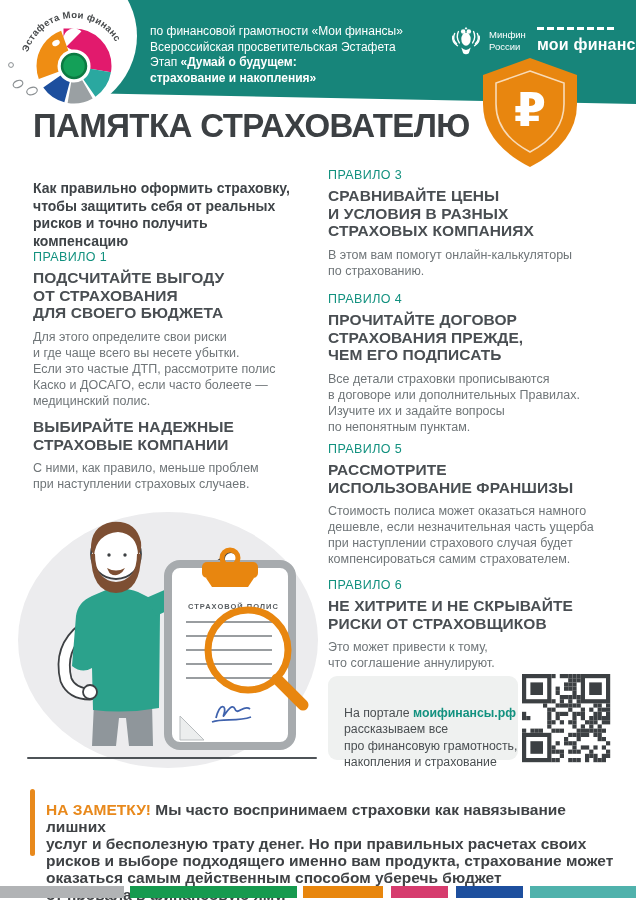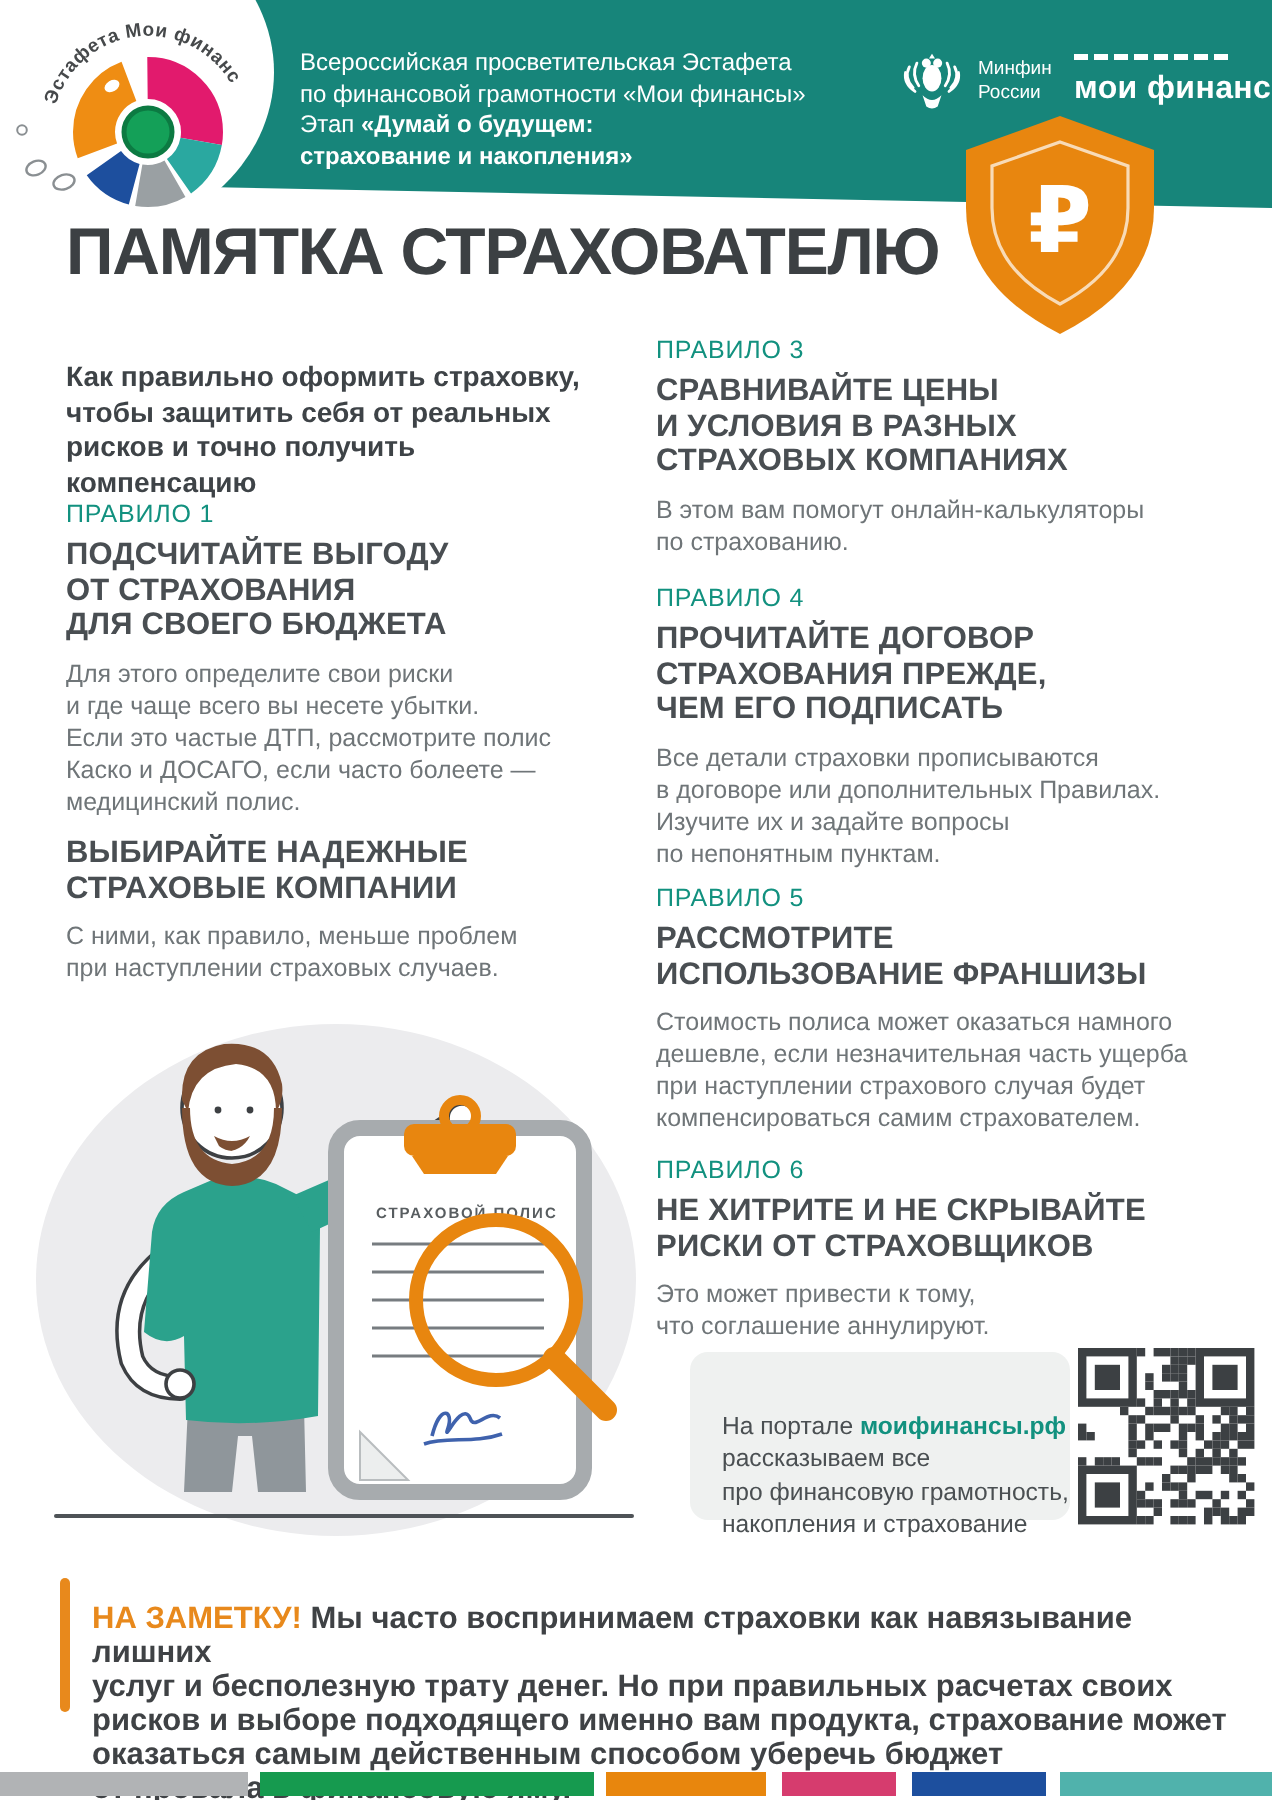--- a/index.html
+++ b/index.html
@@ -36,21 +36,21 @@
   .rule-heading{font-size:15.5px;font-weight:700;color:#494e52;line-height:17.5px;
                 letter-spacing:.1px;white-space:pre-line;margin:0 0 7px;}
   .rule-body{font-size:12.5px;color:#6f7578;line-height:16px;white-space:pre-line;margin:0;}
 
   
   .r1{top:86px;} .r2{top:254px;}
   
   .r3{top:4px;} .r4{top:128px;} .r5{top:278px;} .r6{top:414px;}
 
   
-  .qr-wrap{position:absolute;left:17px;top:512px;width:292px;height:90px;}
+  .qr-wrap{position:absolute;left:0;top:512px;width:292px;height:90px;}
   .qr-box{position:absolute;left:0;top:0;width:190px;height:84px;background:#eff1f0;border-radius:9px;
           padding:12px 0 0 16px;box-sizing:border-box;font-size:12.3px;line-height:16.5px;
           color:#4a4f52;white-space:pre-line;}
   .qr-link{color:#12917f;font-weight:700;}
   .qr-code{position:absolute;left:194px;top:-2px;}
 
   
   .illo{position:absolute;left:18px;top:508px;}
 
   
@@ -89,22 +89,22 @@
     <ellipse cx="52" cy="41" rx="4" ry="2.8" fill="#fff" transform="rotate(-30 52 41)"></ellipse>
     <ellipse cx="14" cy="82" rx="5" ry="3.4" fill="#fff" stroke="#8a8f92" stroke-width="1.2" transform="rotate(-22 14 82)"></ellipse>
     <ellipse cx="28" cy="89" rx="5.4" ry="3.6" fill="#fff" stroke="#8a8f92" stroke-width="1.2" transform="rotate(-18 28 89)"></ellipse>
     <circle cx="7" cy="63" r="2.4" fill="#fff" stroke="#8a8f92" stroke-width="1"></circle>
     <text font-size="9.5" fill="#46494b" font-weight="600" letter-spacing=".3">
       <textPath href="#arcPath" startOffset="1%">Эстафета Мои финансы</textPath>
     </text>
   </svg>
 
   <div class="band-text">
+    <div>по финансовой грамотности «Мои финансы»</div>
     <div>Всероссийская просветительская Эстафета</div>
-    <div>по финансовой грамотности «Мои финансы»</div>
     <div><span>Этап </span><span class="b">«Думай о будущем:</span></div>
     <div class="b">страхование и накопления»</div>
   </div>
 
   <div class="minfin">
     <svg width="34" height="34" viewBox="0 0 36 36">
       <g fill="none" stroke="#fff" stroke-width="1.5" stroke-linecap="round">
         <path d="M6 10 Q3 16 8 21"></path>
           <path d="M4 13 Q3 19 9 23"></path>
         <path d="M30 10 Q33 16 28 21"></path>

